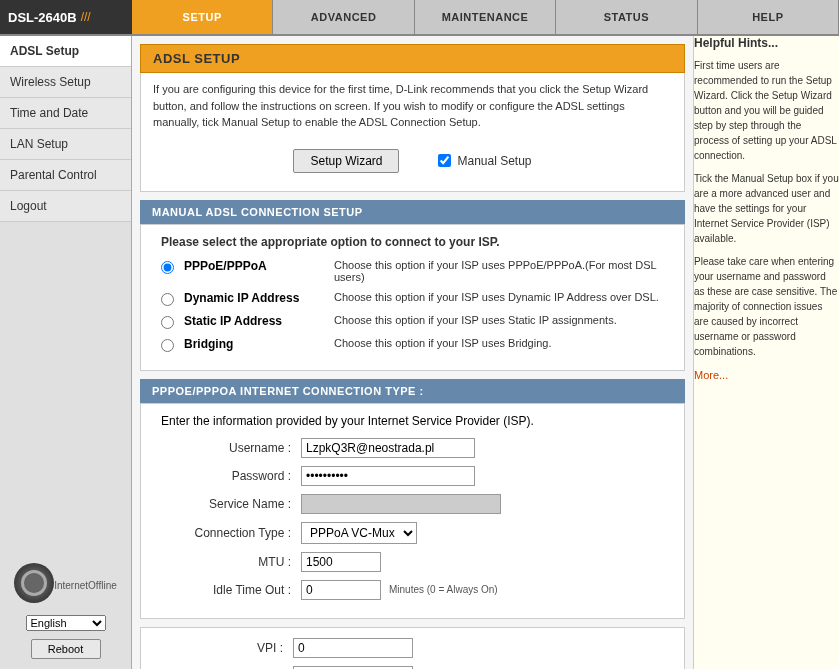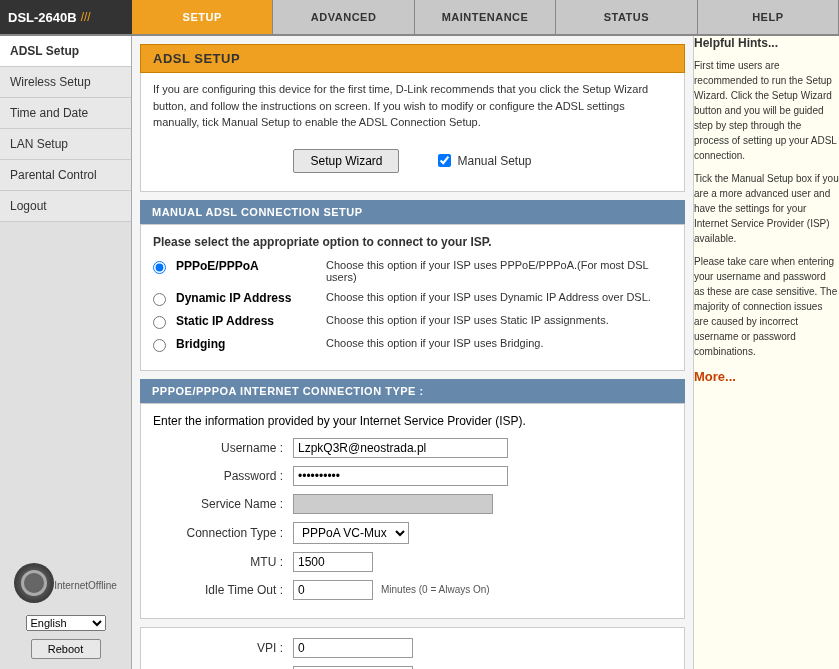--- a/index.html
+++ b/index.html
@@ -33,43 +33,43 @@
     #adsl-header { background: #f0a020; padding: 6px 12px; margin: 8px 8px 0 8px; border: 1px solid #c88000; }
     #adsl-header-title { font-size: 13px; font-weight: bold; color: #333; letter-spacing: 0.5px; text-transform: uppercase; }
     #adsl-header-body { background: white; padding: 8px 12px; margin: 0 8px 8px 8px; border: 1px solid #ccc; border-top: none; font-size: 11px; line-height: 1.5; color: #333; }
     #wizard-row { display: flex; align-items: center; justify-content: center; gap: 20px; padding: 10px 0; }
     #setup-wizard-btn { padding: 4px 16px; background: #e8e8e8; border: 1px solid #888; cursor: pointer; font-size: 12px; border-radius: 2px; }
     #manual-setup-label { display: flex; align-items: center; gap: 6px; font-size: 12px; cursor: pointer; padding-left: 19px; }
 
     
     .section-header { background: #6688aa; padding: 5px 12px; margin: 0 8px 0 8px; }
     .section-header-text { color: white; font-size: 11px; font-weight: bold; letter-spacing: 0.5px; text-transform: uppercase; }
-    .section-body { background: white; padding: 10px 12px; margin: 0 8px 8px 8px; border: 1px solid #ccc; }
+    .section-body { background: white; padding: 10px 20px; margin: 0 8px 8px 8px; border: 1px solid #ccc; }
     .section-subtitle { font-size: 12px; font-weight: bold; margin-bottom: 10px; color: #333; }
 
     
     .radio-row { display: flex; align-items: flex-start; gap: 10px; margin-bottom: 8px; }
     .radio-row input[type="radio"] { margin-top: 2px; }
     .radio-label { font-weight: bold; min-width: 140px; font-size: 12px; }
     .radio-desc { font-size: 11px; color: #333; }
 
     
     .form-row { display: flex; align-items: center; margin-bottom: 8px; }
     .form-label { text-align: right; min-width: 140px; padding-right: 10px; font-size: 12px; color: #333; }
     .form-input { font-size: 12px; padding: 2px 4px; border: 1px solid #999; }
-    .form-input-normal { width: 215px; }
+    .form-input-normal { width: 174px; }
     .form-input-gray { width: 200px; background: #ccc; }
     .form-select { font-size: 12px; padding: 2px 4px; border: 1px solid #999; background: white; }
     .form-extra { font-size: 10px; color: #555; margin-left: 8px; }
 
     
     #help-panel { width: 146px; background: #fffef0; border-left: 1px solid #ccc; overflow-y: auto; }
     #help-title { font-size: 12px; font-weight: bold; margin-bottom: 8px; color: #333; }
     #help-body { font-size: 10px; line-height: 1.5; color: #333; }
-    #help-more { color: #c84000; font-weight: bold; font-size: 13px; cursor: pointer; margin-top: 48px; }
+    #help-more { color: #c84000; font-weight: normal; font-size: 11px; cursor: pointer; margin-top: 48px; }
   </style>
 </head>
 <body>
 
 <div id="top-nav">
   <div id="logo-area">
     <span id="logo-text">DSL-2640B</span>
     <span style="color:#f0a020; margin-left:4px;">///</span>
   </div>
   <div class="nav-tab active">SETUP</div>

